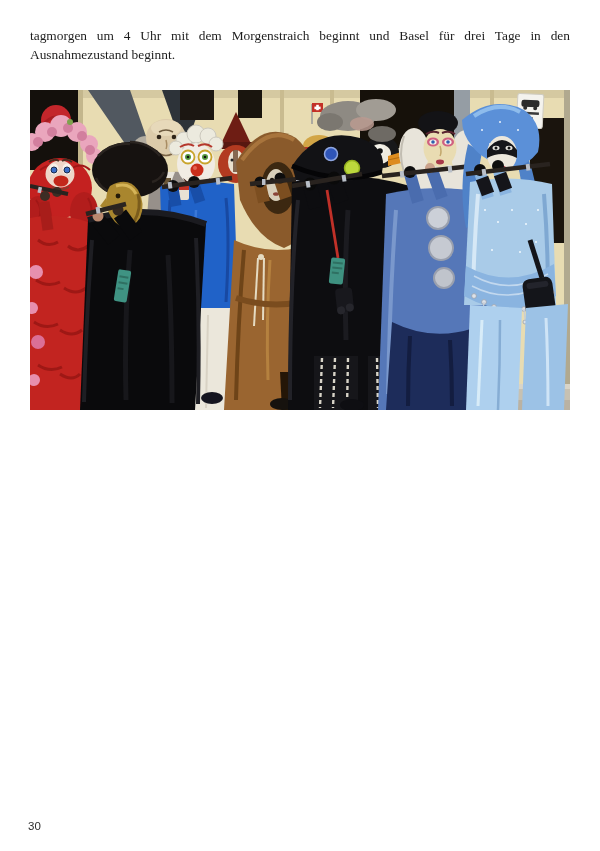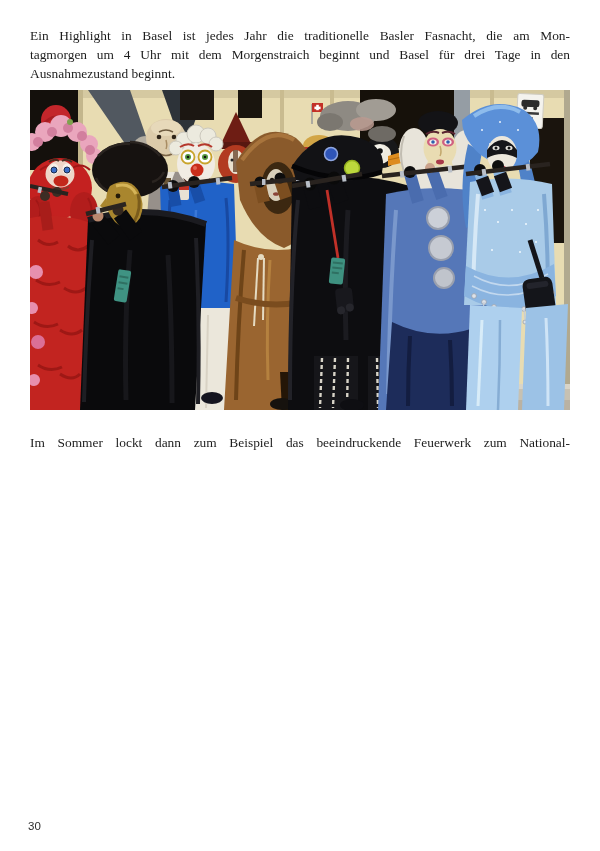--- a/index.html
+++ b/index.html
@@ -13,21 +13,20 @@
   .pline{white-space:nowrap;overflow:hidden;}
   .pline.just{text-align:justify;text-align-last:justify;}
   .pagenum{position:absolute;left:28px;top:820px;font-family:"Liberation Sans",sans-serif;font-size:11.5px;color:#2e2e2e;}
   .photo{position:absolute;left:30px;top:90px;width:540px;height:320px;}
   .photo svg{display:block;width:540px;height:320px;}
 </style>
 </head>
 <body>
 
 <div class="para" id="para1">
-  <div class="pline just">Ein Highlight in Basel ist jedes Jahr die traditionelle Basler Fasnacht, die am Mon-</div>
   <div class="pline just">tagmorgen um 4 Uhr mit dem Morgenstraich beginnt und Basel für drei Tage in den</div>
   <div class="pline">Ausnahmezustand beginnt.</div>
 </div>
 
 <div class="photo">
 <svg viewBox="0 0 540 320" role="img" xmlns="http://www.w3.org/2000/svg" aria-label="Basler Fasnacht: Maskierte Piccolospieler in bunten Kostümen vor einer Häuserfassade">
 
   <g>
     <rect x="0" y="0" width="540" height="320" fill="#e8dcb2"></rect>
     <rect x="0" y="0" width="540" height="8" fill="#cdc19a" opacity="0.7"></rect>
@@ -417,16 +416,15 @@
     <line x1="106" y1="146" x2="90" y2="124" stroke="#0a0a0c" stroke-width="15"></line>
     <circle cx="68" cy="126" r="5.5" fill="#b9886e"></circle>
     <circle cx="88" cy="120" r="5.5" fill="#33271f"></circle>
     <line x1="56" y1="124" x2="96" y2="114" stroke="#2a2420" stroke-width="4.5"></line>
     <rect x="66" y="117" width="4" height="6.5" fill="#b9bfc8" transform="rotate(-9 68 120)"></rect>
   </g>
 </svg>
 </div>
 
 <div class="para" id="para2">
-  <div class="pline just">Im Sommer lockt dann zum Beispiel das beeindruckende Feuerwerk zum National-</div>
 </div>
 
 <div class="pagenum">30</div>
 
 </body></html>

